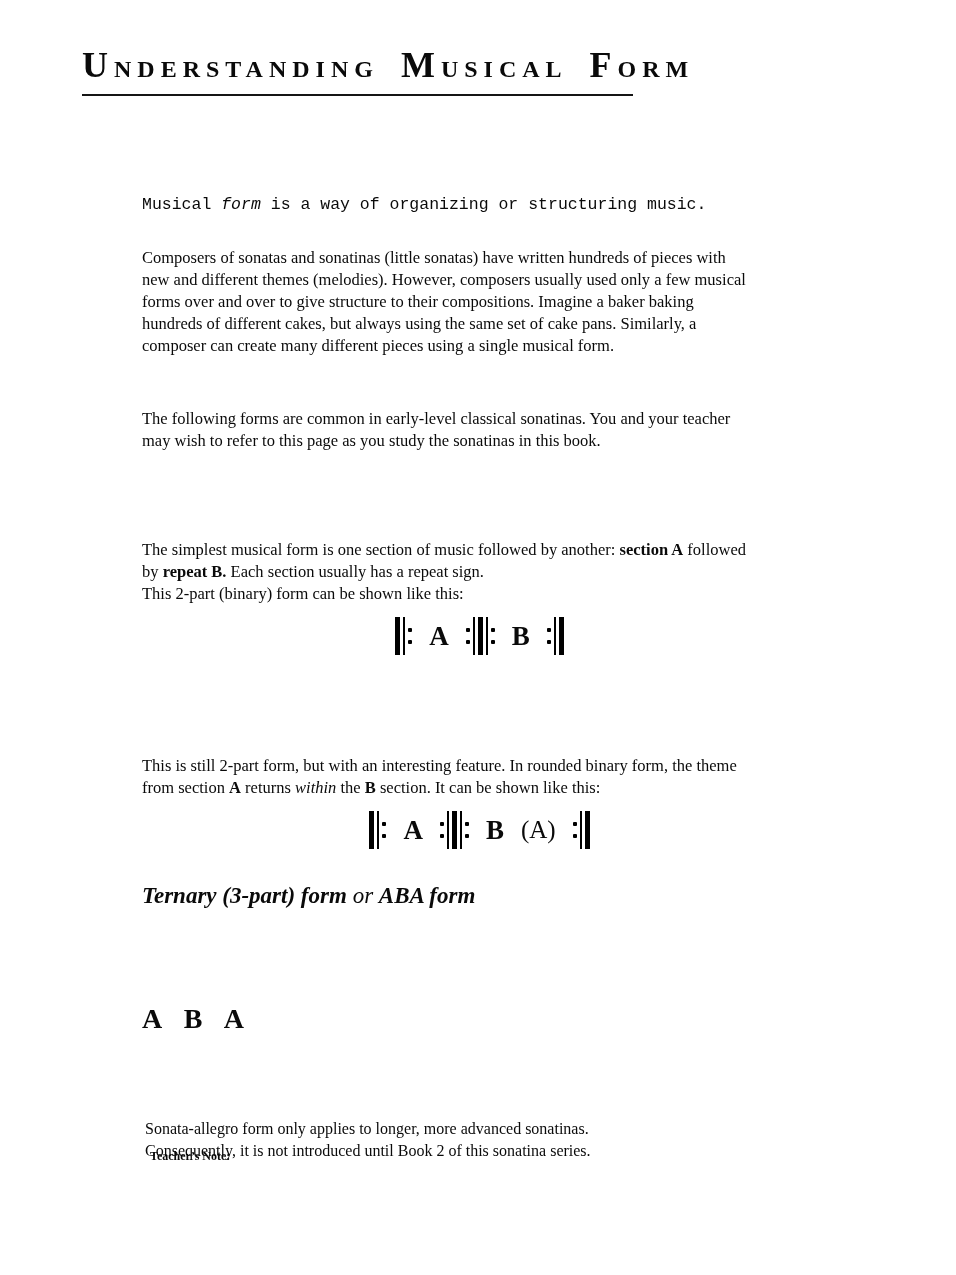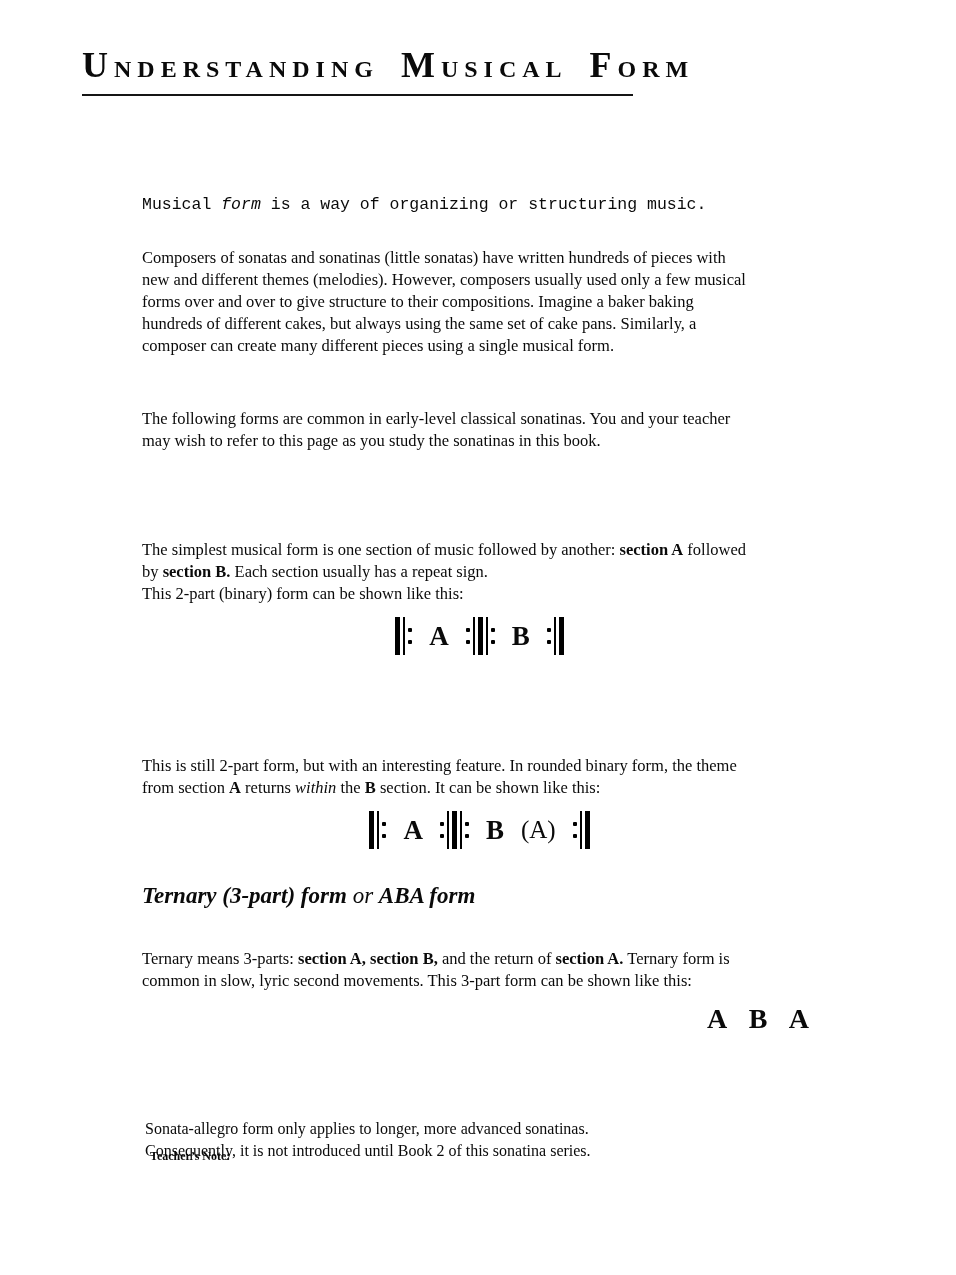--- a/index.html
+++ b/index.html
@@ -90,21 +90,21 @@
   .nlabel-reg {
     font-size: 25px;
     font-weight: 400;
     line-height: 38px;
   }
 
   .aba {
     position: absolute;
     left: 142px;
     width: 675px;
-    text-align: right;
+    text-align: left;
     font-size: 28px;
     font-weight: 700;
     letter-spacing: 8px;
   }
 
   
   .tnote-head {
     position: absolute;
     left: 150px;
     margin: 0;
@@ -137,21 +137,21 @@
   <p class="para" style="top:194px;font-family:Liberation Mono, monospace;"><span class="seg-n">Musical </span><span class="seg-i">form</span><span class="seg-n"> is a way of organizing or structuring music.</span></p>
   <p class="para" style="top:247px;"><span class="seg-n">Composers of sonatas and sonatinas (little sonatas) have written hundreds of pieces with
 new and different themes (melodies). However, composers usually used only a few musical
 forms over and over to give structure to their compositions. Imagine a baker baking
 hundreds of different cakes, but always using the same set of cake pans. Similarly, a
 composer can create many different pieces using a single musical form.</span></p>
   <p class="para" style="top:408px;"><span class="seg-n">The following forms are common in early-level classical sonatinas. You and your teacher
 may wish to refer to this page as you study the sonatinas in this book.</span></p>
 
   <p class="para" style="top:539px;"><span class="seg-n">The simplest musical form is one section of music followed by another: </span><span class="seg-b">section A</span><span class="seg-n"> followed
-by </span><span class="seg-b">section B.</span><span class="seg-n"> Each section usually has a repeat sign.
+by </span><span class="seg-b">repeat B.</span><span class="seg-n"> Each section usually has a repeat sign.
 This 2-part (binary) form can be shown like this:</span></p>
   <div class="notation" style="top:616px;">
     <span class="rs">
       <span class="bar-thick"></span>
         <span class="bar-thin"></span>
       <span class="dots">
           <span class="dot"></span>
           <span class="dot"></span>
         </span>
     </span>
@@ -211,21 +211,19 @@
       <span class="dots">
           <span class="dot"></span>
           <span class="dot"></span>
         </span>
       <span class="bar-thin"></span>
         <span class="bar-thick"></span>
     </span>
   </div>
 
   <h2 class="sec-heading" style="top:882px;font-style:italic;"><span class="seg-b">Ternary (3-part) form</span><span class="seg-n"> or </span><span class="seg-b">ABA form</span></h2>
-  <p class="para" style="top:948px;"><span class="seg-n">Ternary means 3-parts: </span><span class="seg-b">section A, section B,</span><span class="seg-n"> and the return of </span><span class="seg-b">section A.</span><span class="seg-n"> Ternary form is
-common in slow, lyric second movements. This 3-part form can be shown like this:</span></p>
   <div class="aba" style="top:1003px;">A B A</div>
 
   <p class="tnote-head" style="top:1146px;">Teacher’s Note:</p>
   <p class="tnote-body" style="top:1118px;"><span class="seg-n">Sonata-allegro form only applies to longer, more advanced sonatinas.
 Consequently, it is not introduced until Book 2 of this sonatina series.</span></p>
 
 </div>
 
 </body></html>

